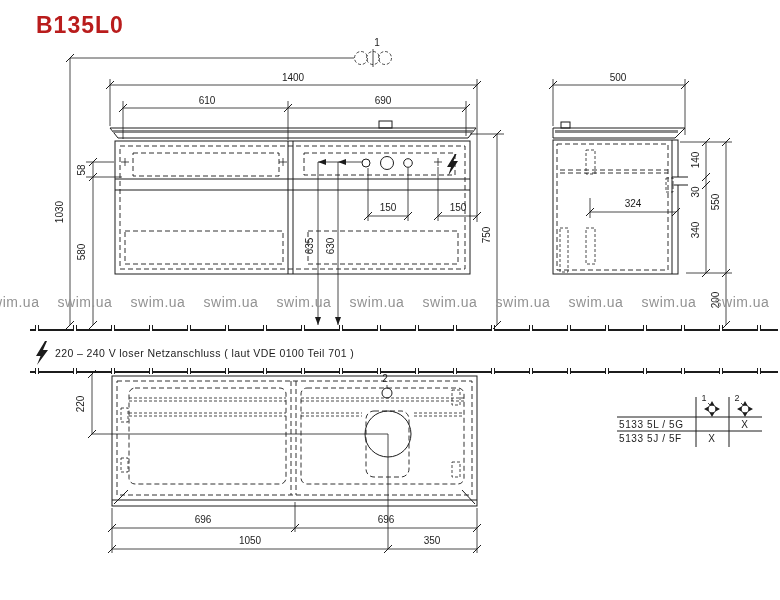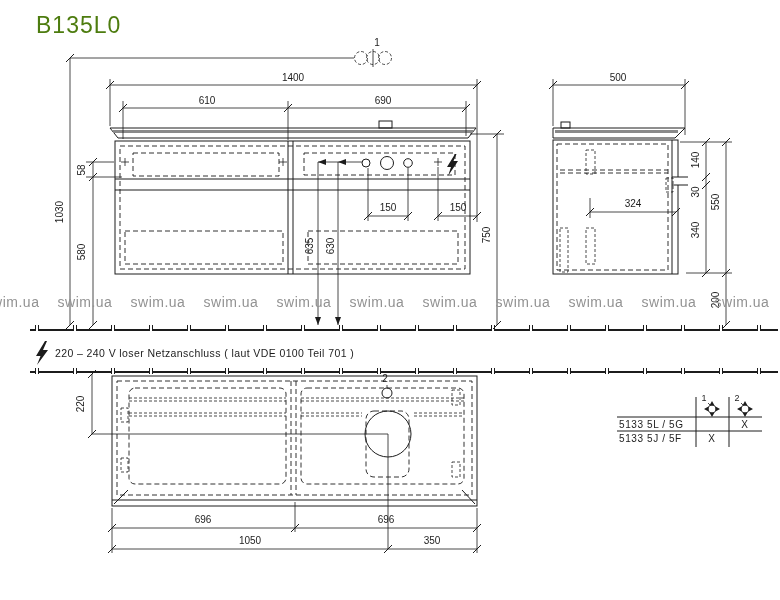--- a/index.html
+++ b/index.html
@@ -1,19 +1,19 @@
 <!DOCTYPE html>
 <html><head>
 <meta charset="utf-8">
 <style>
   html,body{margin:0;padding:0;background:#ffffff;}
   .sheet{position:relative;width:780px;height:600px;background:#ffffff;overflow:hidden;
          font-family:"Liberation Sans",sans-serif;}
-  .title{position:absolute;left:36px;top:12px;font-size:23px;font-weight:normal;
-         color:#4d7c0f;letter-spacing:1px;}
+  .title{position:absolute;left:36px;top:12px;font-size:23px;font-weight:bold;
+         color:#b91c1c;letter-spacing:1px;}
   svg{position:absolute;left:0;top:0;}
   .ln{stroke:#1c1c1c;stroke-width:1;fill:none;}
   .thn{stroke:#1c1c1c;stroke-width:0.8;fill:none;}
   .dsh{stroke:#1c1c1c;stroke-width:0.9;fill:none;stroke-dasharray:5 3;}
   .fn{stroke:#1c1c1c;stroke-width:0.8;fill:none;stroke-dasharray:3 2;}
   .thk{stroke:#8a8a8a;stroke-width:3;fill:none;}
   .blk{fill:#1c1c1c;stroke:none;}
   text{font-family:"Liberation Sans",sans-serif;font-size:10px;fill:#1c1c1c;}
   .wm{font-size:14px;fill:#929292;letter-spacing:0.5px;}
   .note{font-size:10.5px;letter-spacing:0.4px;}

